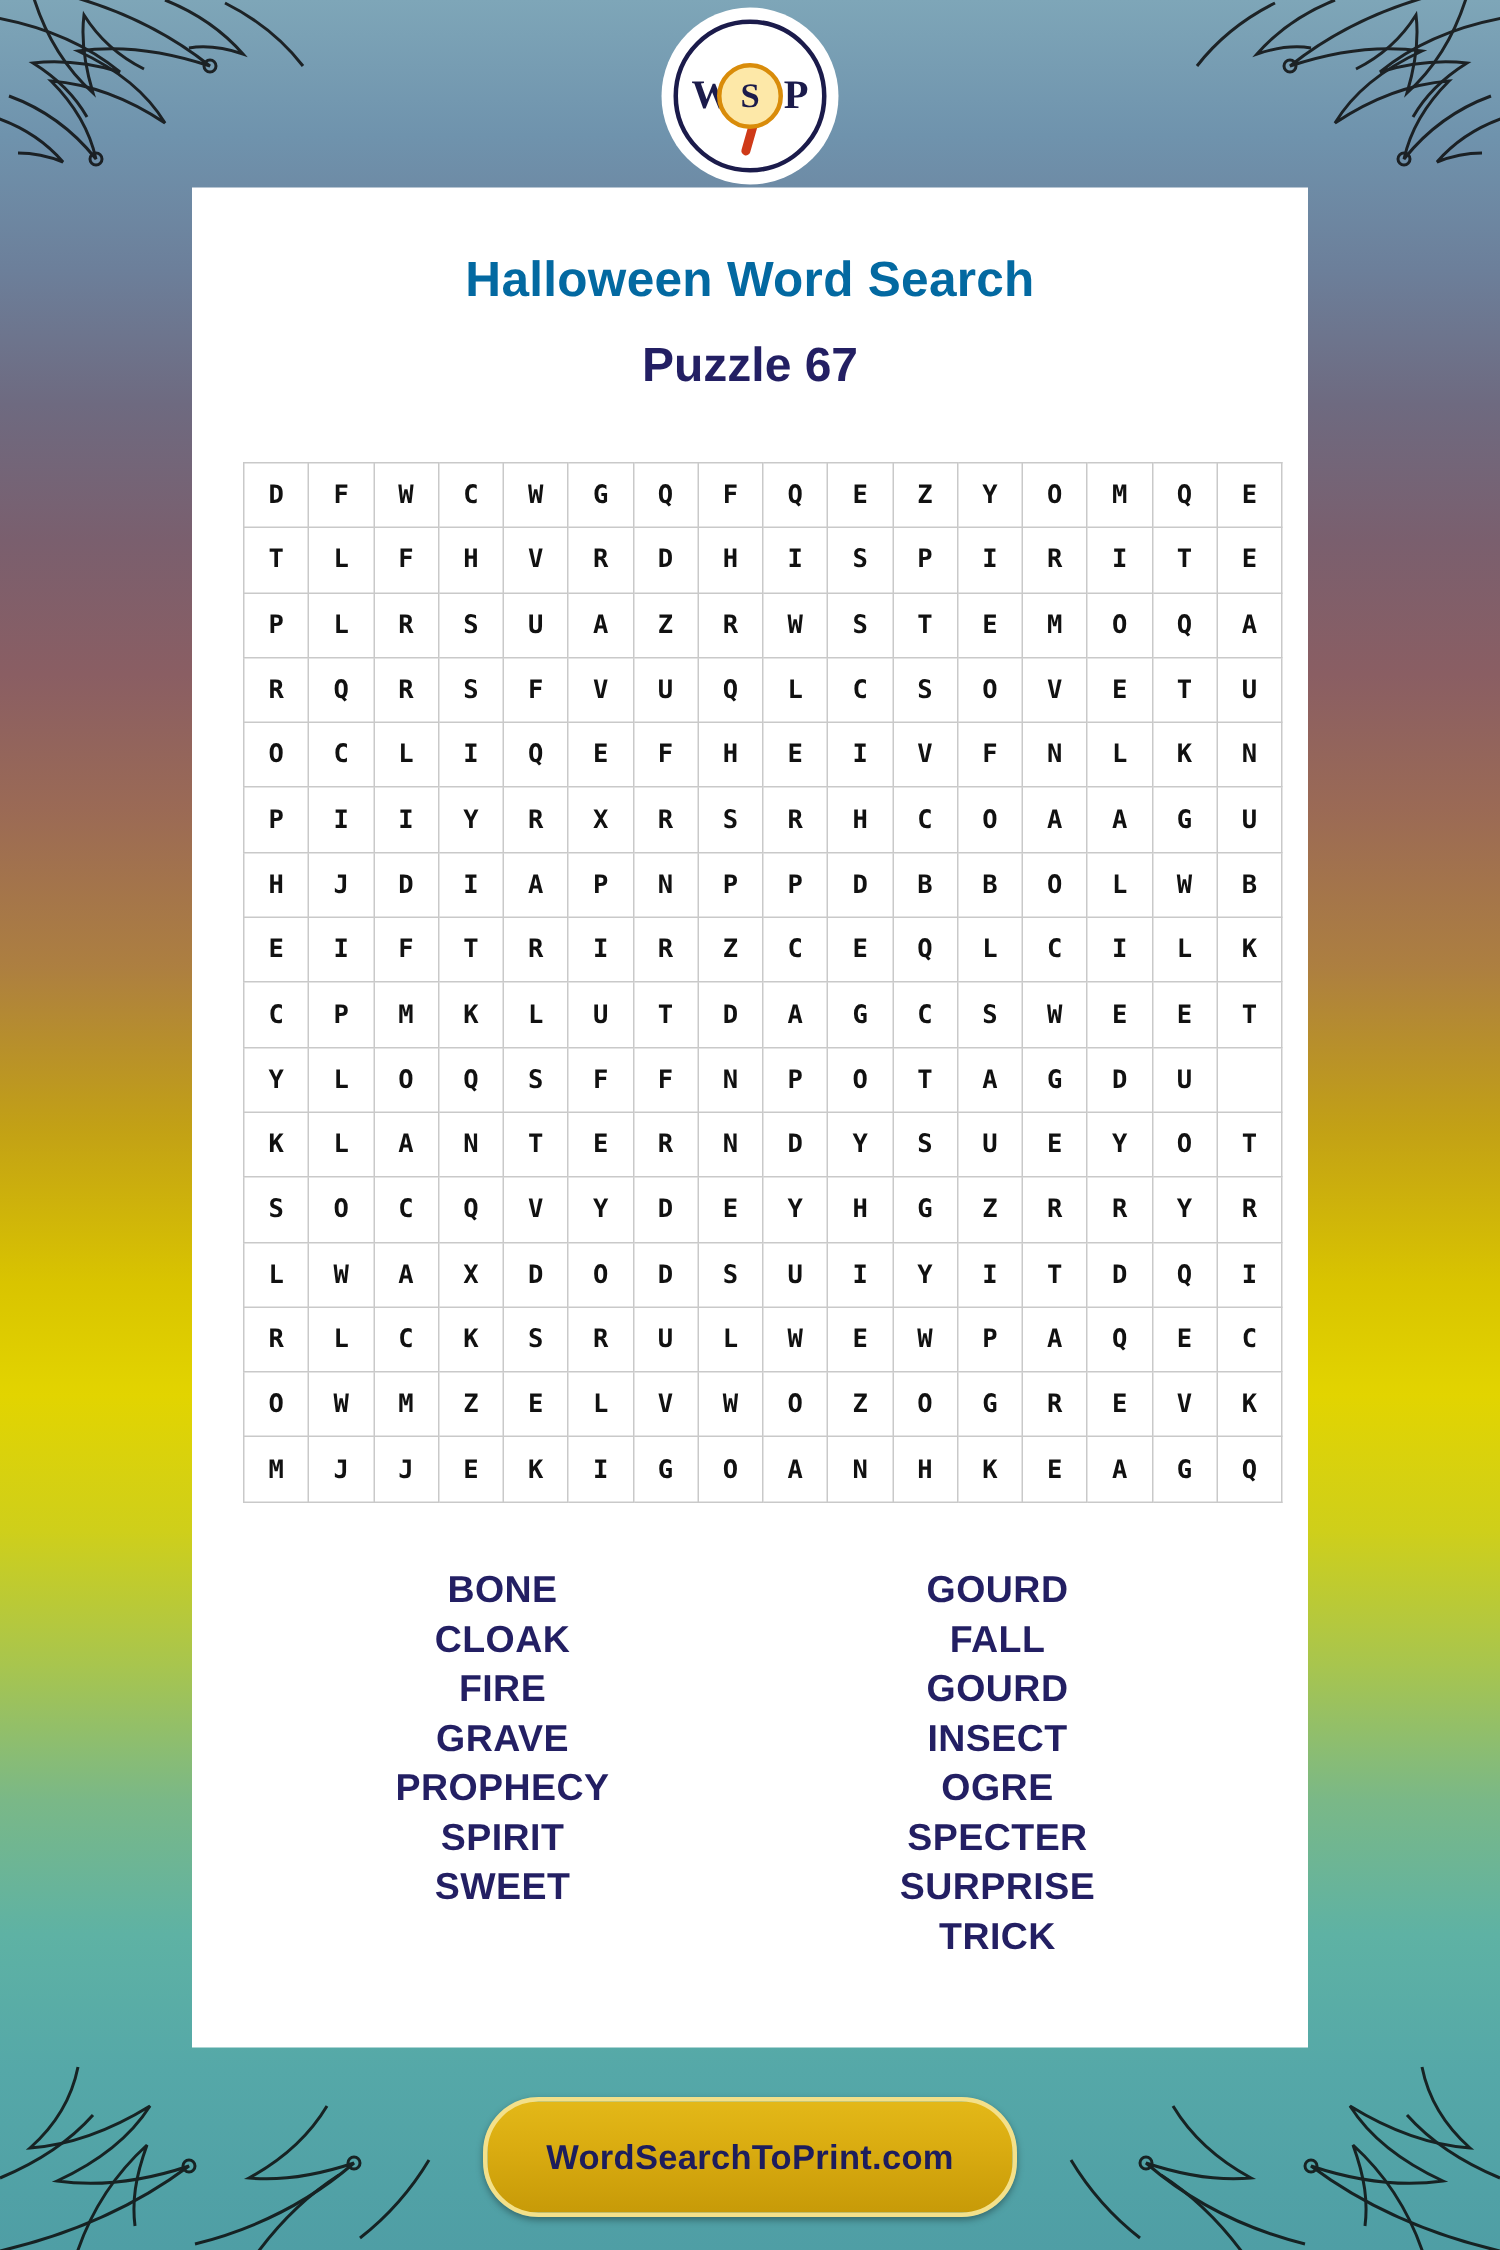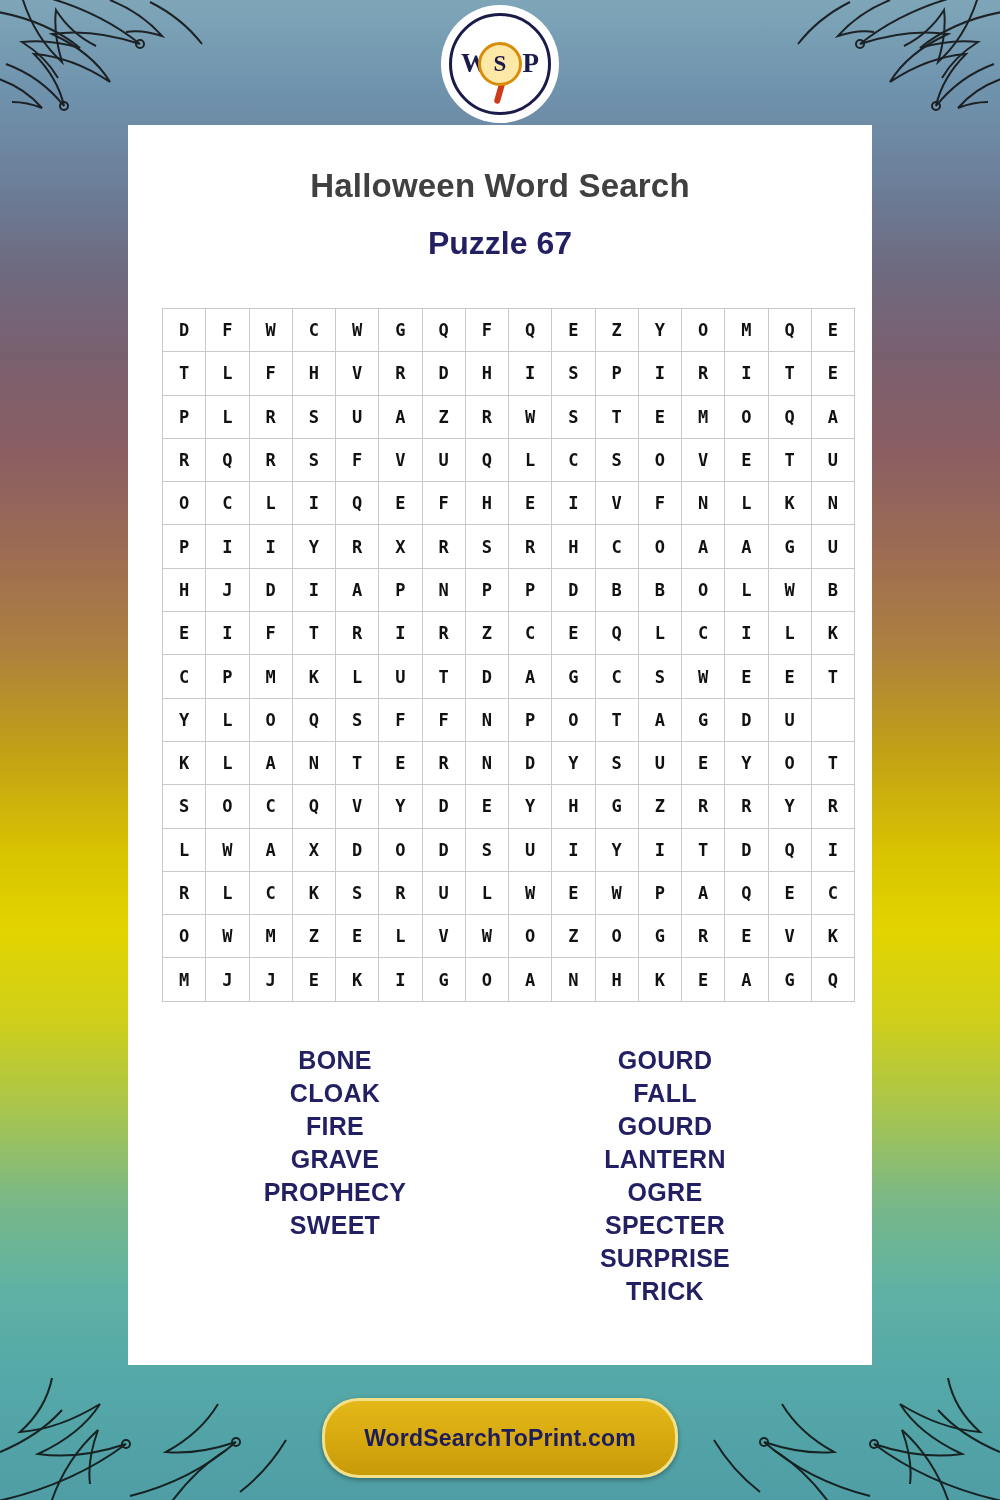--- a/index.html
+++ b/index.html
@@ -124,21 +124,21 @@
     width: 744px;
     height: 1240px;
     background: #ffffff;
     z-index: 3;
   }
   #title {
     text-align: center;
     margin-top: 42px;
     font-size: 33px;
     font-weight: bold;
-    color: #404040;
+    color: #0369a1;
     letter-spacing: 0.2px;
   }
   #subtitle {
     text-align: center;
     margin-top: 20px;
     font-size: 32px;
     font-weight: bold;
     color: #231f63;
   }
 
@@ -572,27 +572,28 @@
       </table>
     </div>
 
     <div id="word-list">
       <div class="word-col" id="col-left">
           <div class="word">BONE</div>
           <div class="word">CLOAK</div>
           <div class="word">FIRE</div>
           <div class="word">GRAVE</div>
           <div class="word">PROPHECY</div>
+          <div class="word">SPIRIT</div>
           <div class="word">SWEET</div>
         </div>
       <div class="word-col" id="col-right">
           <div class="word">GOURD</div>
           <div class="word">FALL</div>
           <div class="word">GOURD</div>
-          <div class="word">LANTERN</div>
+          <div class="word">INSECT</div>
           <div class="word">OGRE</div>
           <div class="word">SPECTER</div>
           <div class="word">SURPRISE</div>
           <div class="word">TRICK</div>
         </div>
     </div>
   </div>
 
   <div id="footer-pill">
     <span id="footer-text">WordSearchToPrint.com</span>

